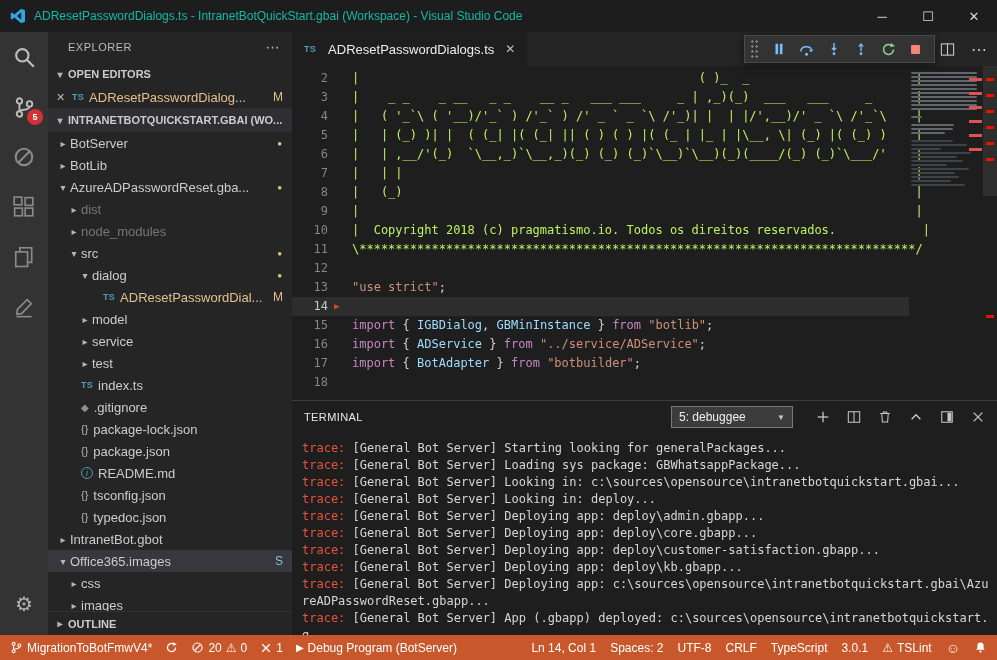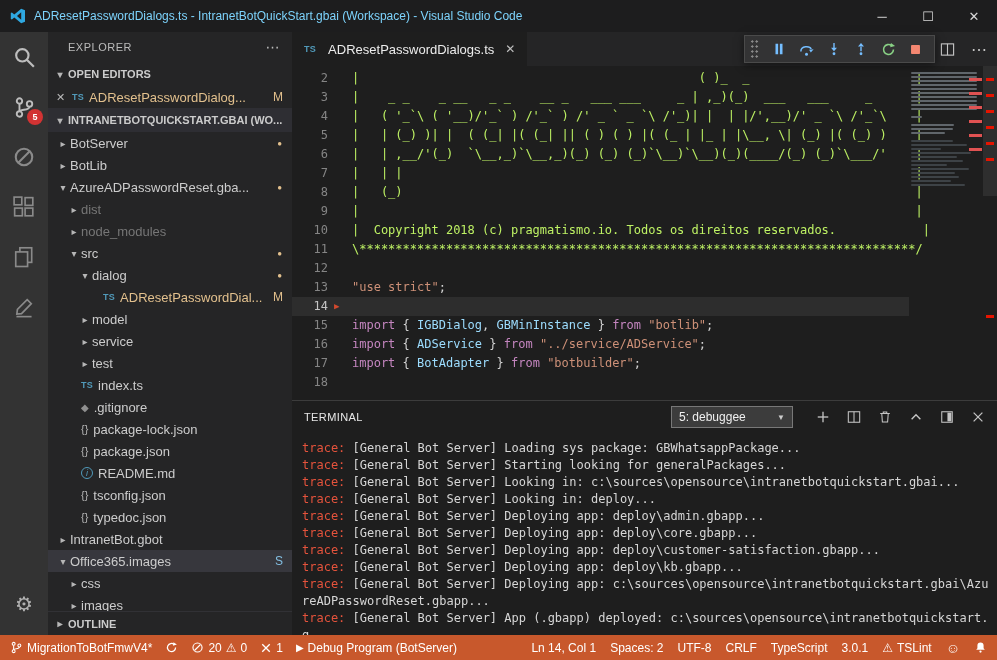--- a/index.html
+++ b/index.html
@@ -5,21 +5,21 @@
   * { box-sizing: border-box; margin:0; padding:0; }
   body { width:997px; height:660px; overflow:hidden; position:relative;
          background:#1e1e1e; color:#cccccc;
          font-family:"Liberation Sans", sans-serif; }
   svg { display:block; }
 
   
   .titlebar { position:absolute; top:0; left:0; right:0; height:32px;
               background:#1d1d1e; display:flex; align-items:center; }
   .titlebar .logo { margin:0 8px 0 10px; }
-  .titlebar .title { font-size:12px; color:#7dd3fc; white-space:nowrap; }
+  .titlebar .title { font-size:12px; color:#14b8a6; white-space:nowrap; }
   .win-controls { margin-left:auto; display:flex; height:32px; }
   .win-btn { width:46px; height:32px; display:flex; align-items:center; justify-content:center;
              font-size:13px; color:#d8d8d8; cursor:pointer; }
 
   
   .workbench { position:absolute; top:32px; bottom:25px; left:0; right:0; display:flex; }
 
   
   .activitybar { width:48px; background:#333333; display:flex; flex-direction:column; align-items:center; }
   .ab-item { width:48px; height:50px; display:flex; align-items:center; justify-content:center;
@@ -486,22 +486,22 @@
           </span>
           <span class="picon">
             <svg width="14" height="14" viewBox="0 0 16 16">
                 <line x1="3" y1="3" x2="13" y2="13" stroke="currentColor" stroke-width="1.4"></line>
                 <line x1="13" y1="3" x2="3" y2="13" stroke="currentColor" stroke-width="1.4"></line>
               </svg>
           </span>
         </div>
       </div>
       <div class="term" id="terminal-lines">
+          <div class="tline"><span class="tprefix">trace:</span><span> [General Bot Server] Starting looking for generalPackages...</span></div>
           <div class="tline"><span class="tprefix">trace:</span><span> [General Bot Server] Loading sys package: GBWhatsappPackage...</span></div>
-          <div class="tline"><span class="tprefix">trace:</span><span> [General Bot Server] Starting looking for generalPackages...</span></div>
           <div class="tline"><span class="tprefix">trace:</span><span> [General Bot Server] Looking in: c:\sources\opensource\intranetbotquickstart.gbai...</span></div>
           <div class="tline"><span class="tprefix">trace:</span><span> [General Bot Server] Looking in: deploy...</span></div>
           <div class="tline"><span class="tprefix">trace:</span><span> [General Bot Server] Deploying app: deploy\admin.gbapp...</span></div>
           <div class="tline"><span class="tprefix">trace:</span><span> [General Bot Server] Deploying app: deploy\core.gbapp...</span></div>
           <div class="tline"><span class="tprefix">trace:</span><span> [General Bot Server] Deploying app: deploy\customer-satisfaction.gbapp...</span></div>
           <div class="tline"><span class="tprefix">trace:</span><span> [General Bot Server] Deploying app: deploy\kb.gbapp...</span></div>
           <div class="tline"><span class="tprefix">trace:</span><span> [General Bot Server] Deploying app: c:\sources\opensource\intranetbotquickstart.gbai\AzureADPasswordReset.gbapp...</span></div>
           <div class="tline"><span class="tprefix">trace:</span><span> [General Bot Server] App (.gbapp) deployed: c:\sources\opensource\intranetbotquickstart.g</span></div>
         </div>
     </div>

